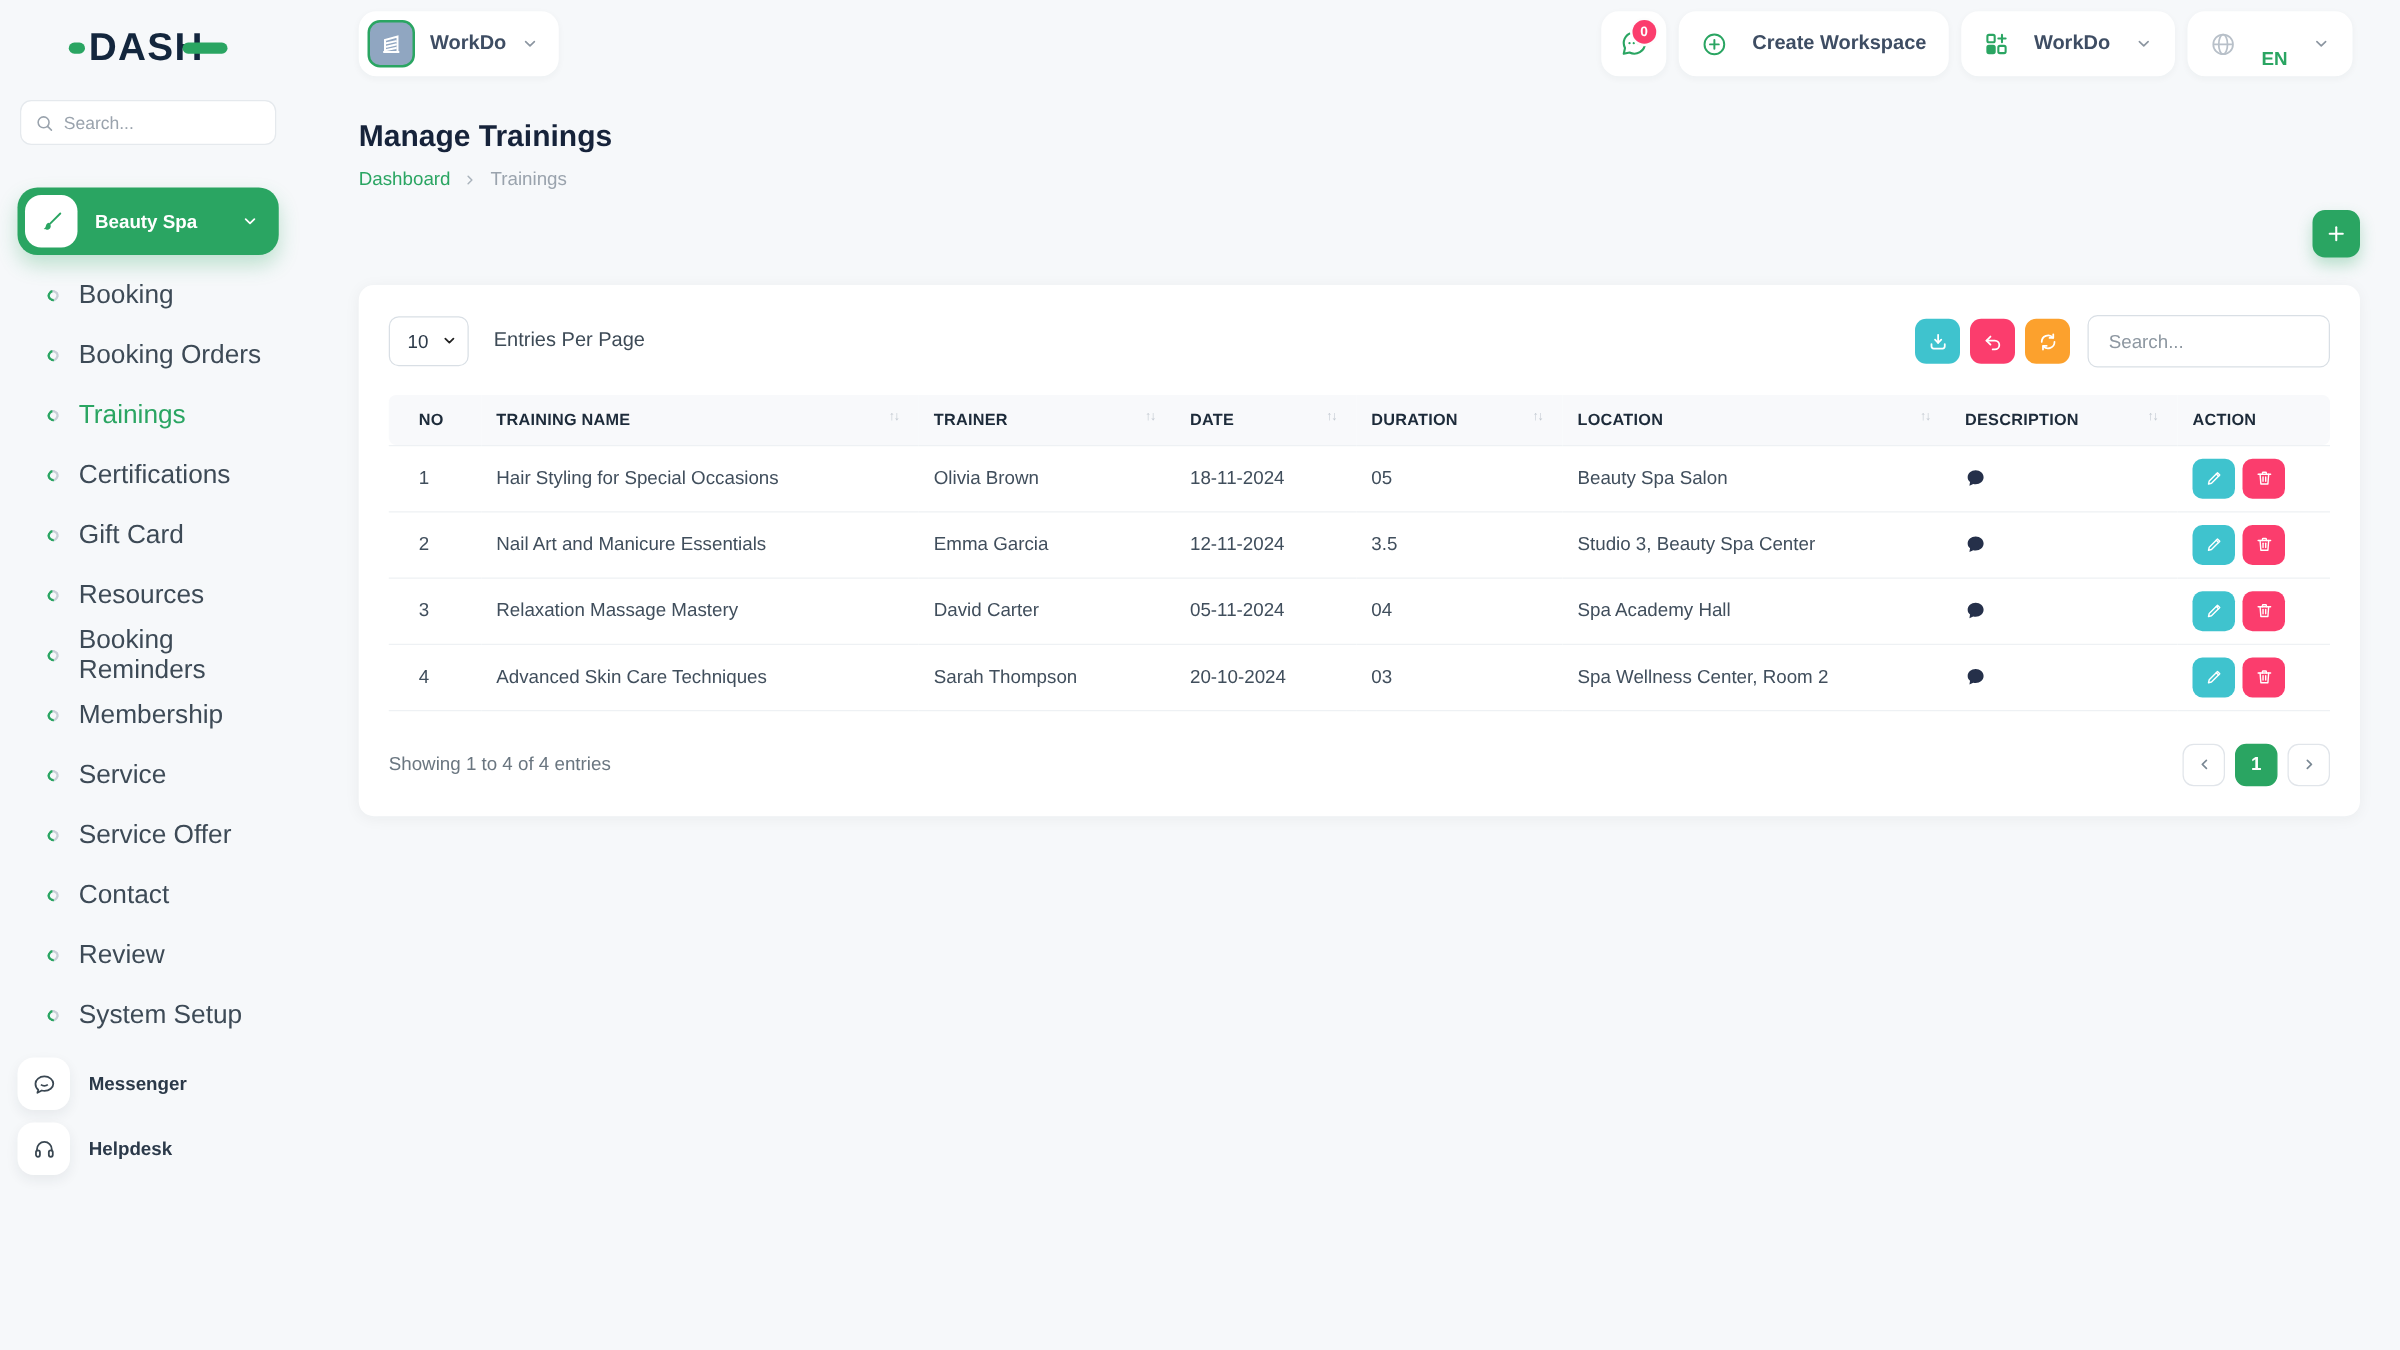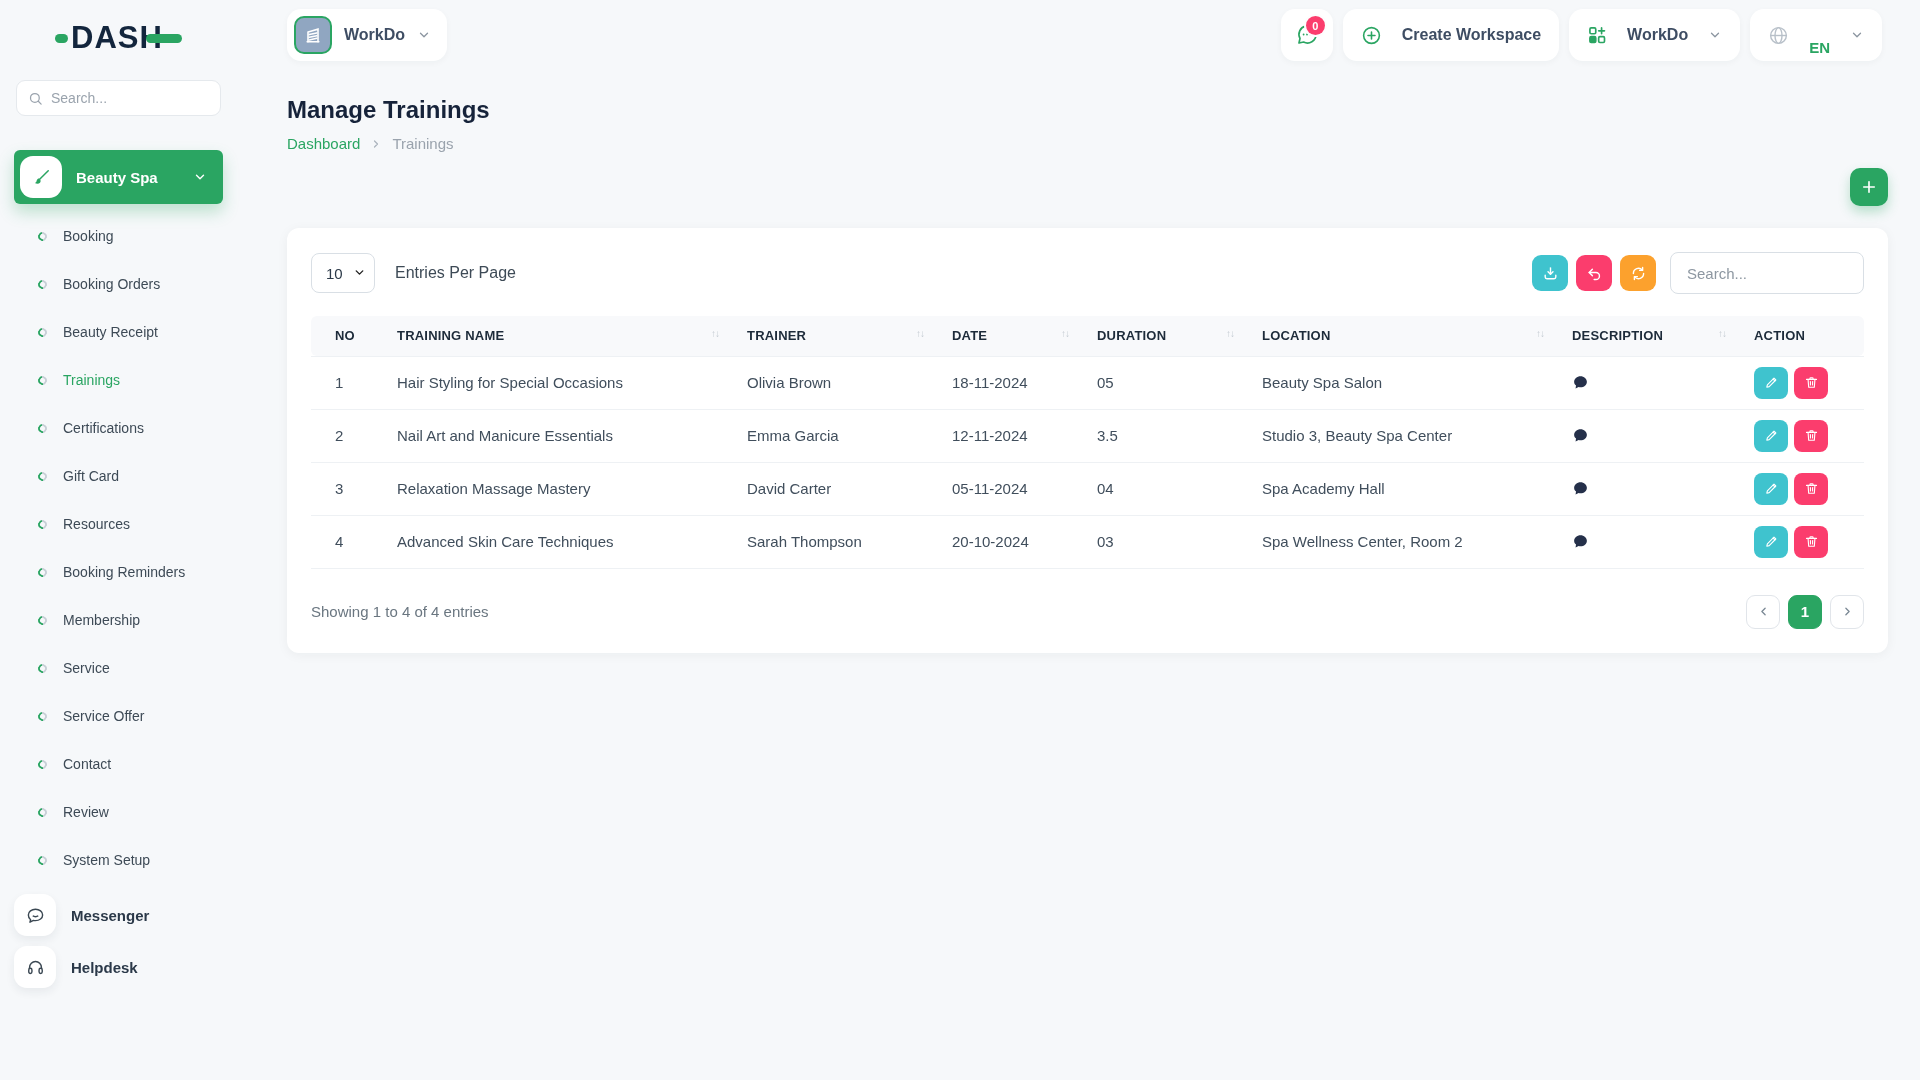--- a/index.html
+++ b/index.html
@@ -25,30 +25,30 @@
     color:#55616c; font-family:inherit; min-width:0; }
   .side-search input::placeholder { color:#9aa3ad; }
 
   .side-nav { margin-top:34px; }
   .icon-box { width:42px; height:42px; background:#fff; border-radius:13px; flex:none;
     box-shadow:0 4px 10px rgba(30,40,55,.07); display:flex; align-items:center; justify-content:center; color:#3a4752; }
   .side-row { display:flex; align-items:center; gap:15px; margin:0 14px; cursor:pointer; }
   .side-row .row-label { font-size:15px; font-weight:700; color:#2b3949; }
   .side-row .chev { margin-left:auto; color:#8b95a0; }
 
-  .group-pill { margin:14px 14px 0; height:54px; background:var(--green); border-radius:6px;
+  .group-pill { margin:14px 14px 0; height:54px; background:var(--green); border-radius:16px;
     display:flex; align-items:center; gap:14px; padding:0 16px 0 6px; cursor:pointer;
     box-shadow:0 8px 16px rgba(42,165,98,.28); }
   .group-pill .icon-box { box-shadow:none; color:var(--green); }
   .group-pill .group-label { font-size:15px; font-weight:700; color:#fff; }
   .group-pill .chev { margin-left:auto; color:#fff; }
 
   .submenu { list-style:none; margin-top:8px; }
   .submenu li { height:48px; display:flex; align-items:center; gap:16px; padding-left:38px;
-    font-size:14px; color:#3d4a56; cursor:pointer; }
+    font-size:21px; color:#3d4a56; cursor:pointer; }
   .submenu li .bullet { width:9px; height:9px; border-radius:50%; flex:none;
     border:2px solid #c7cfd6; border-left-color:var(--green); border-bottom-color:var(--green);
     transform:rotate(35deg); }
   .submenu li.active { color:var(--green); }
 
   .side-bottom .side-row { margin-top:10px; }
 
   
   .main { flex:1; min-width:0; display:flex; flex-direction:column; }
   .topbar { height:70px; flex:none; display:flex; align-items:center; padding:0 38px 0 50px; }
@@ -167,24 +167,20 @@
   <li>
     <span class="bullet"></span>
     <span>Booking</span>
   </li>
 
   <li>
     <span class="bullet"></span>
     <span>Booking Orders</span>
   </li>
 
-  <li>
-    <span class="bullet"></span>
-    <span>Beauty Receipt</span>
-  </li>
 
   <li class="active">
     <span class="bullet"></span>
     <span>Trainings</span>
   </li>
 
   <li>
     <span class="bullet"></span>
     <span>Certifications</span>
   </li>

